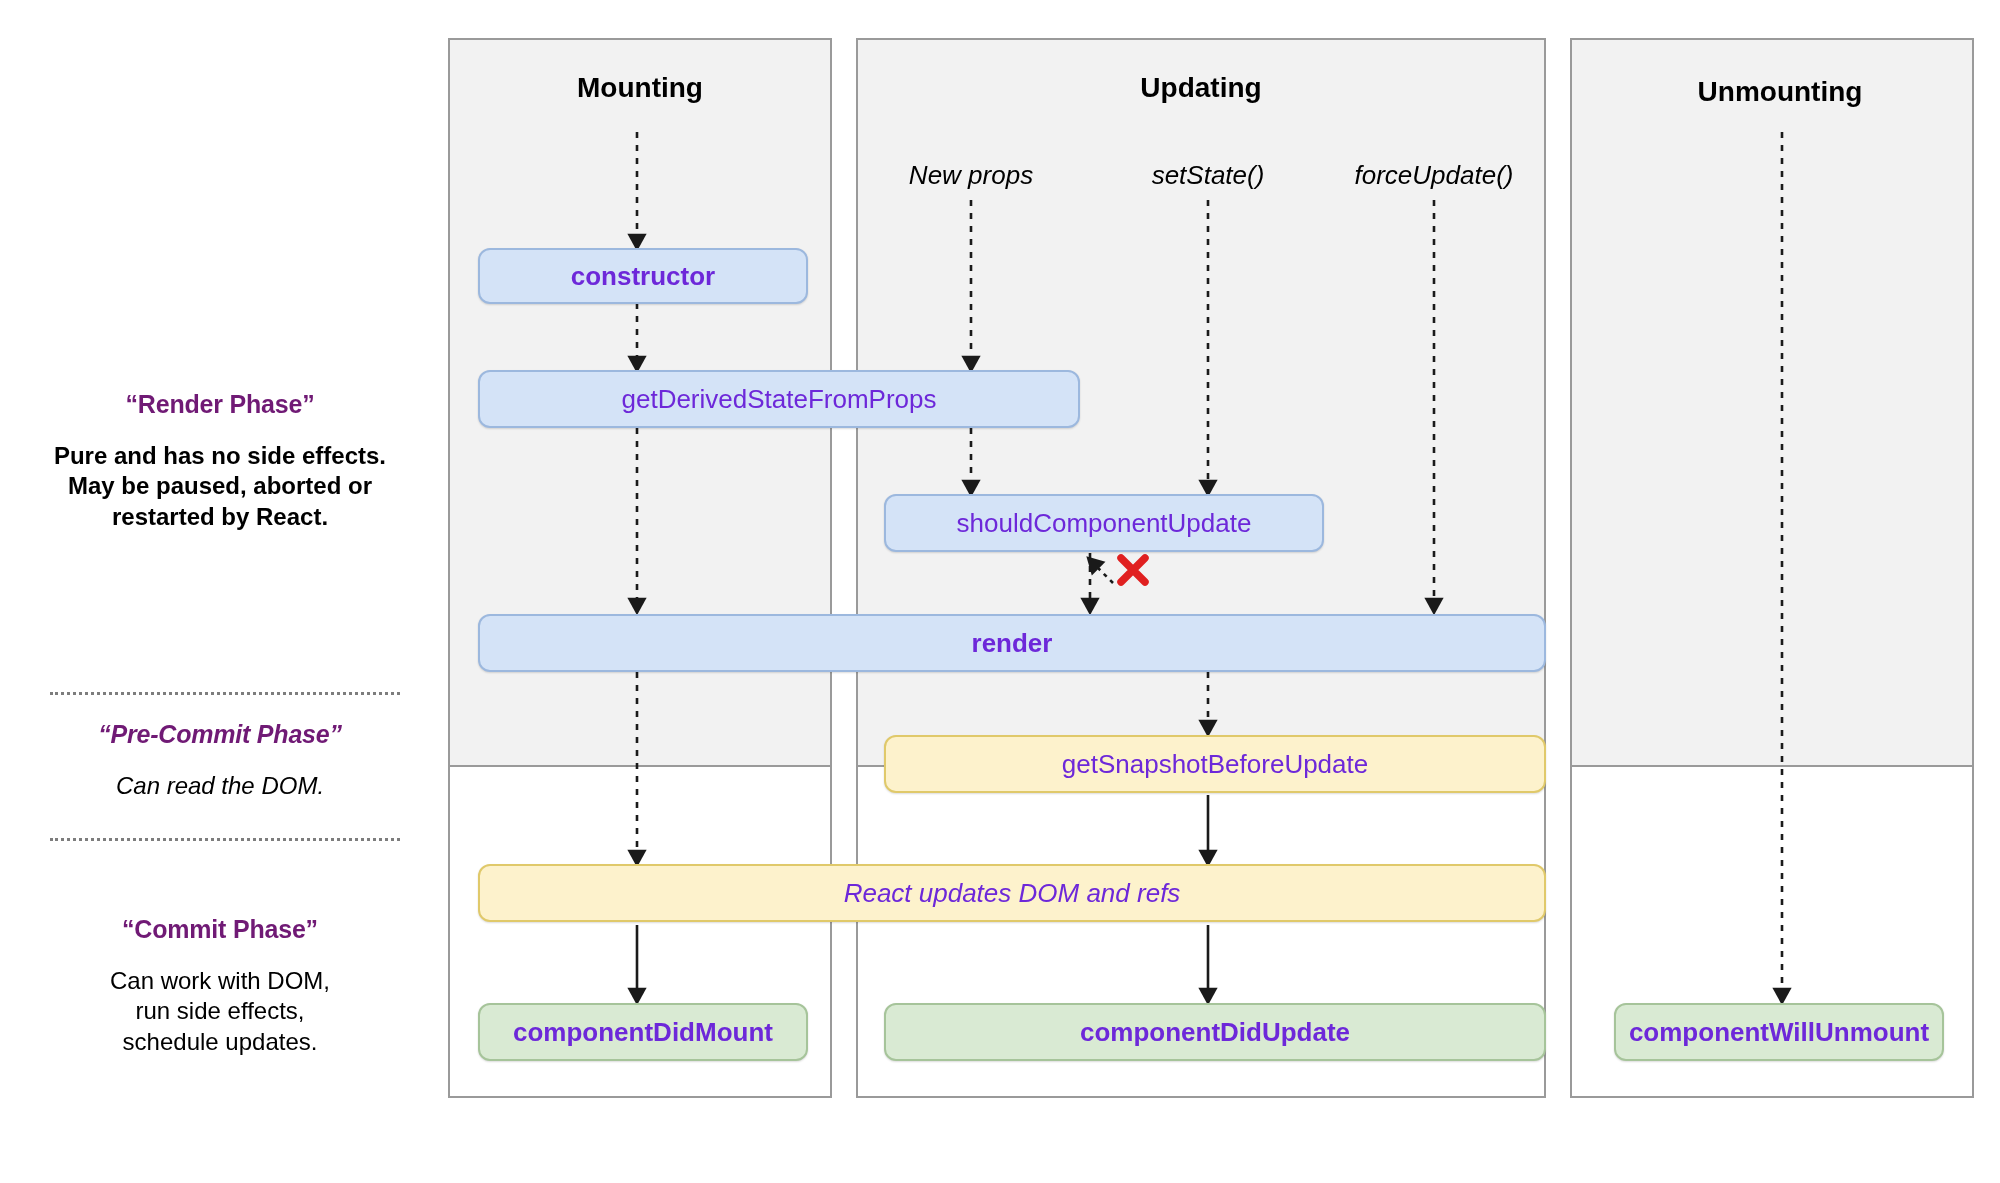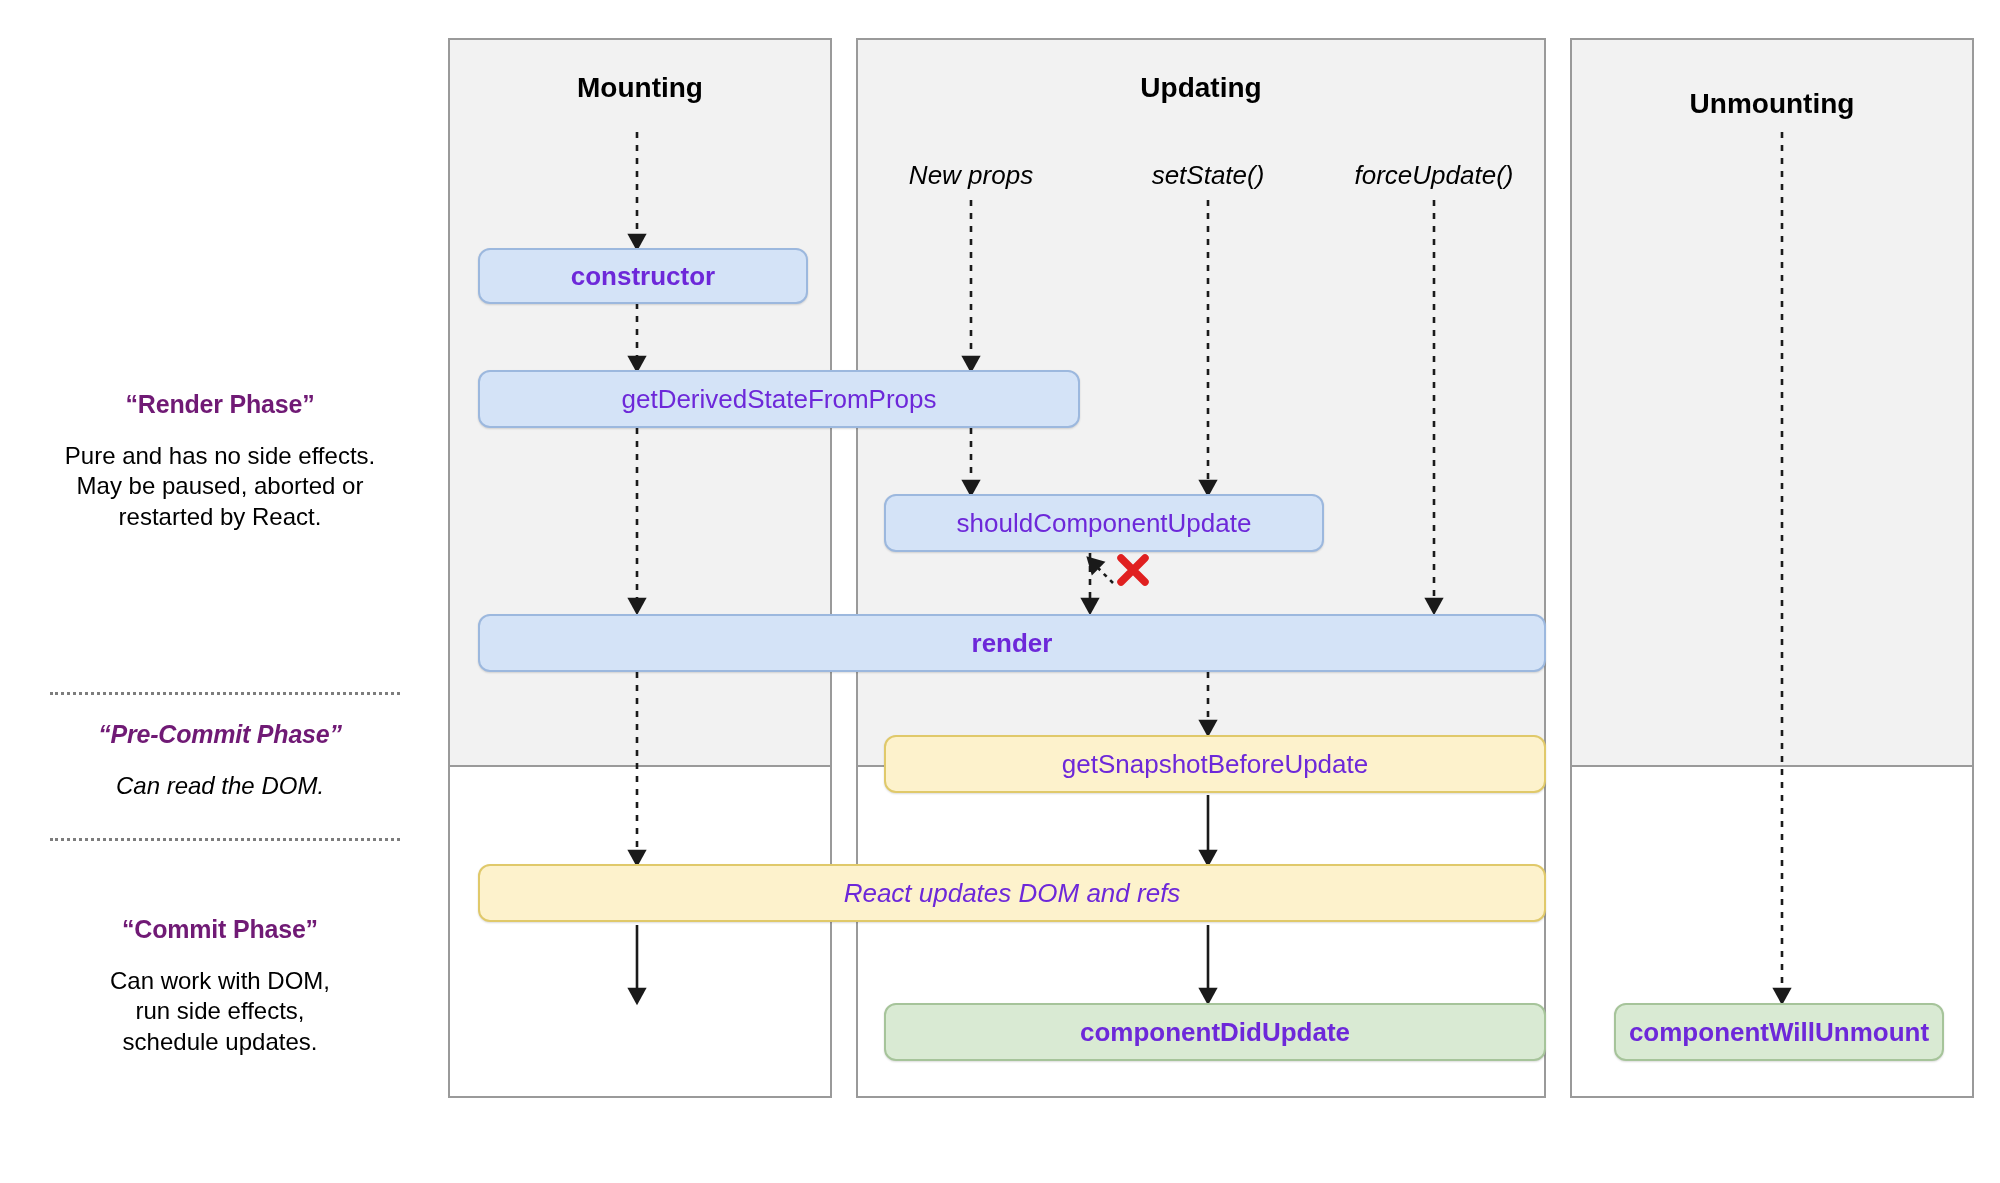--- a/index.html
+++ b/index.html
@@ -111,21 +111,21 @@
     pointer-events: none;
   }
 </style>
 </head>
 <body>
 
 <div id="stage">
 
   <div class="phase-block" style="top:390px;">
     <div class="phase-title">“Render Phase”</div>
-    <div class="phase-desc" style="white-space:pre-line;">Pure and has no side effects.
+    <div class="phase-desc" style="white-space:pre-line;font-weight:bold;">Pure and has no side effects.
 May be paused, aborted or
 restarted by React.</div>
   </div>
 
   <div class="dotted-sep" style="top:692px;"></div>
 
   <div class="phase-block" style="top:720px;font-style:italic;">
     <div class="phase-title">“Pre-Commit Phase”</div>
     <div class="phase-desc" style="white-space:pre-line;">Can read the DOM.</div>
   </div>
@@ -149,21 +149,21 @@
 
   <div class="panel" style="left:448px; top:38px; width:384px; height:1060px; background:transparent;">
     <div class="panel-title" style="top:32px;">Mounting</div>
   </div>
 
   <div class="panel" style="left:856px; top:38px; width:690px; height:1060px; background:transparent;">
     <div class="panel-title" style="top:32px;">Updating</div>
   </div>
 
   <div class="panel" style="left:1570px; top:38px; width:404px; height:1060px; background:transparent;">
-    <div class="panel-title" style="top:48px;">Unmounting</div>
+    <div class="panel-title" style="top:36px;padding-left:8px;">Unmounting</div>
   </div>
 
   <svg id="wires" viewBox="0 0 2000 1183">
     <defs>
       <marker id="ah" markerWidth="9" markerHeight="9" refX="5.2" refY="4.5" orient="auto" markerUnits="strokeWidth">
         <path d="M0.5,0.8 L7.2,4.5 L0.5,8.2 z" fill="#1a1a1a"></path>
       </marker>
       <marker id="ahs" markerWidth="9" markerHeight="9" refX="5.2" refY="4.5" orient="auto" markerUnits="strokeWidth">
         <path d="M0.5,0.8 L7.2,4.5 L0.5,8.2 z" fill="#1a1a1a"></path>
       </marker>
@@ -219,18 +219,19 @@
   <div class="lbox blue" style="left:478px; top:370px; width:602px; height:58px;">getDerivedStateFromProps</div>
 
   <div class="lbox blue bold" style="left:478px; top:614px; width:1068px; height:58px;">render</div>
 
   <div class="lbox blue" style="left:884px; top:494px; width:440px; height:58px;">shouldComponentUpdate</div>
 
   <div class="lbox yellow" style="left:884px; top:735px; width:662px; height:58px;">getSnapshotBeforeUpdate</div>
 
   <div class="lbox yellow italic" style="left:478px; top:864px; width:1068px; height:58px;">React updates DOM and refs</div>
 
+  <div class="lbox green bold" style="left:478px; top:1003px; width:330px; height:58px;">componentDidMount</div>
 
   <div class="lbox green bold" style="left:884px; top:1003px; width:662px; height:58px;">componentDidUpdate</div>
 
   <div class="lbox green bold" style="left:1614px; top:1003px; width:330px; height:58px;">componentWillUnmount</div>
 
 </div>
 
 </body></html>

